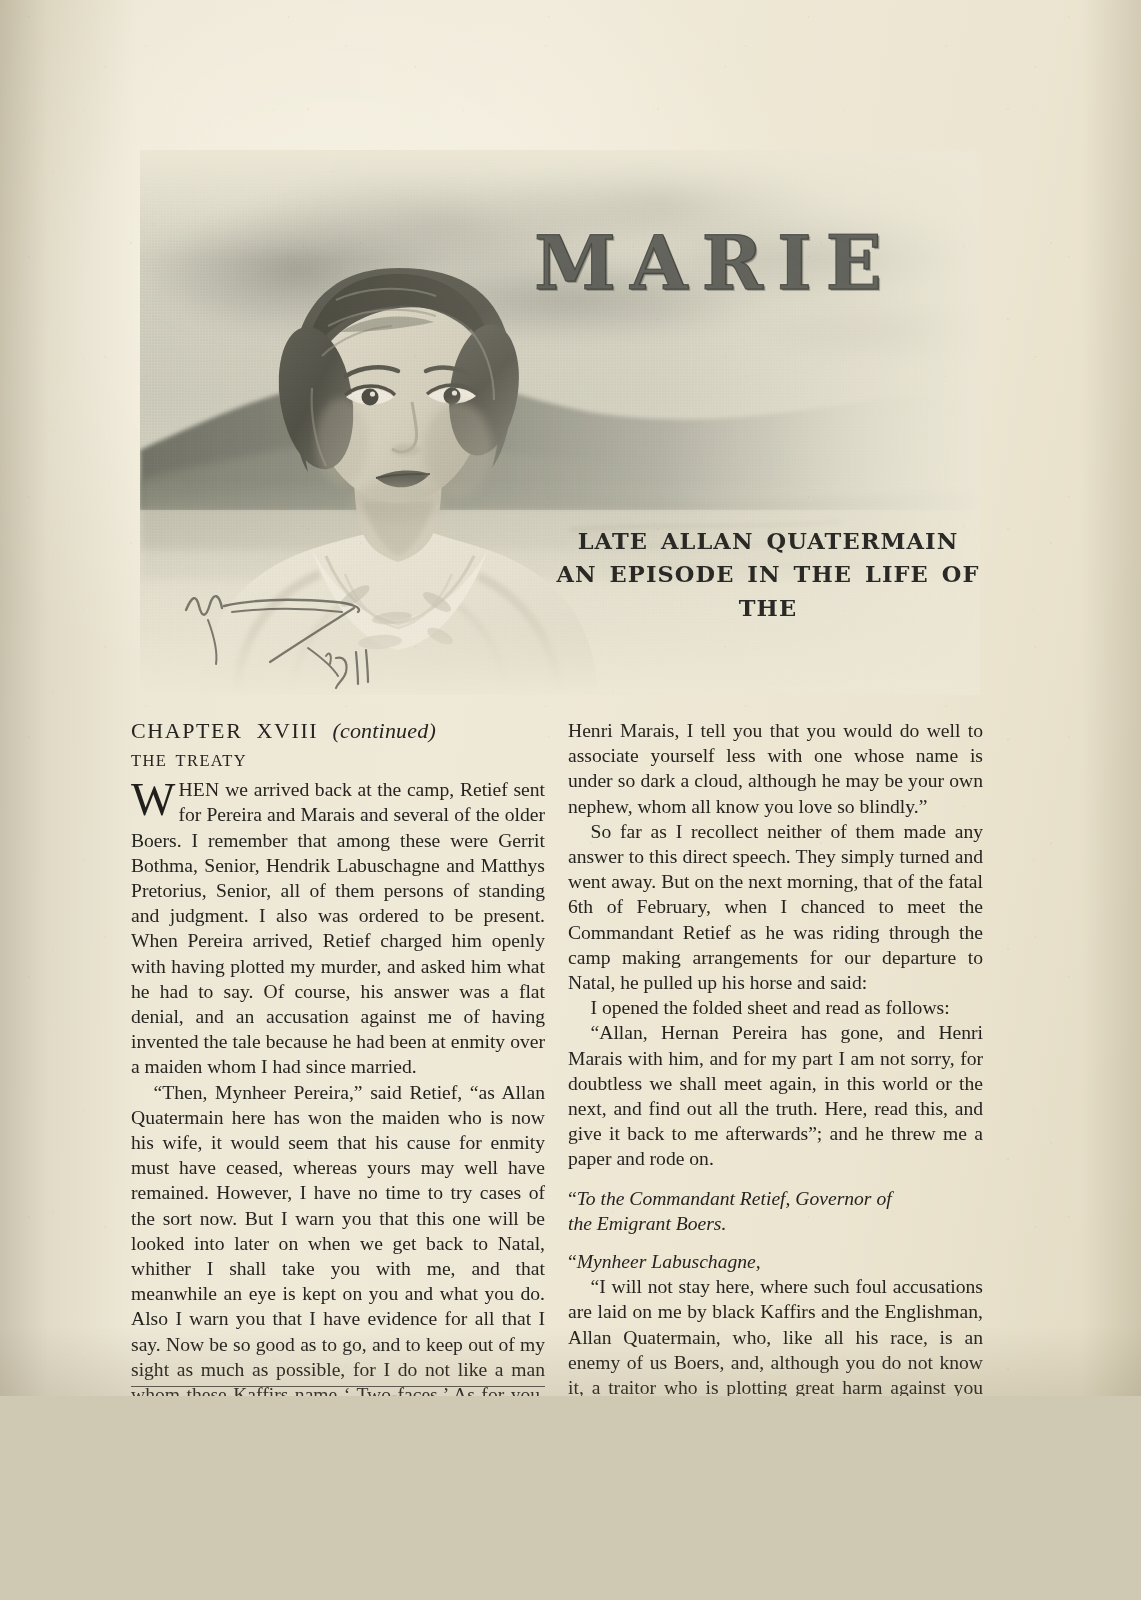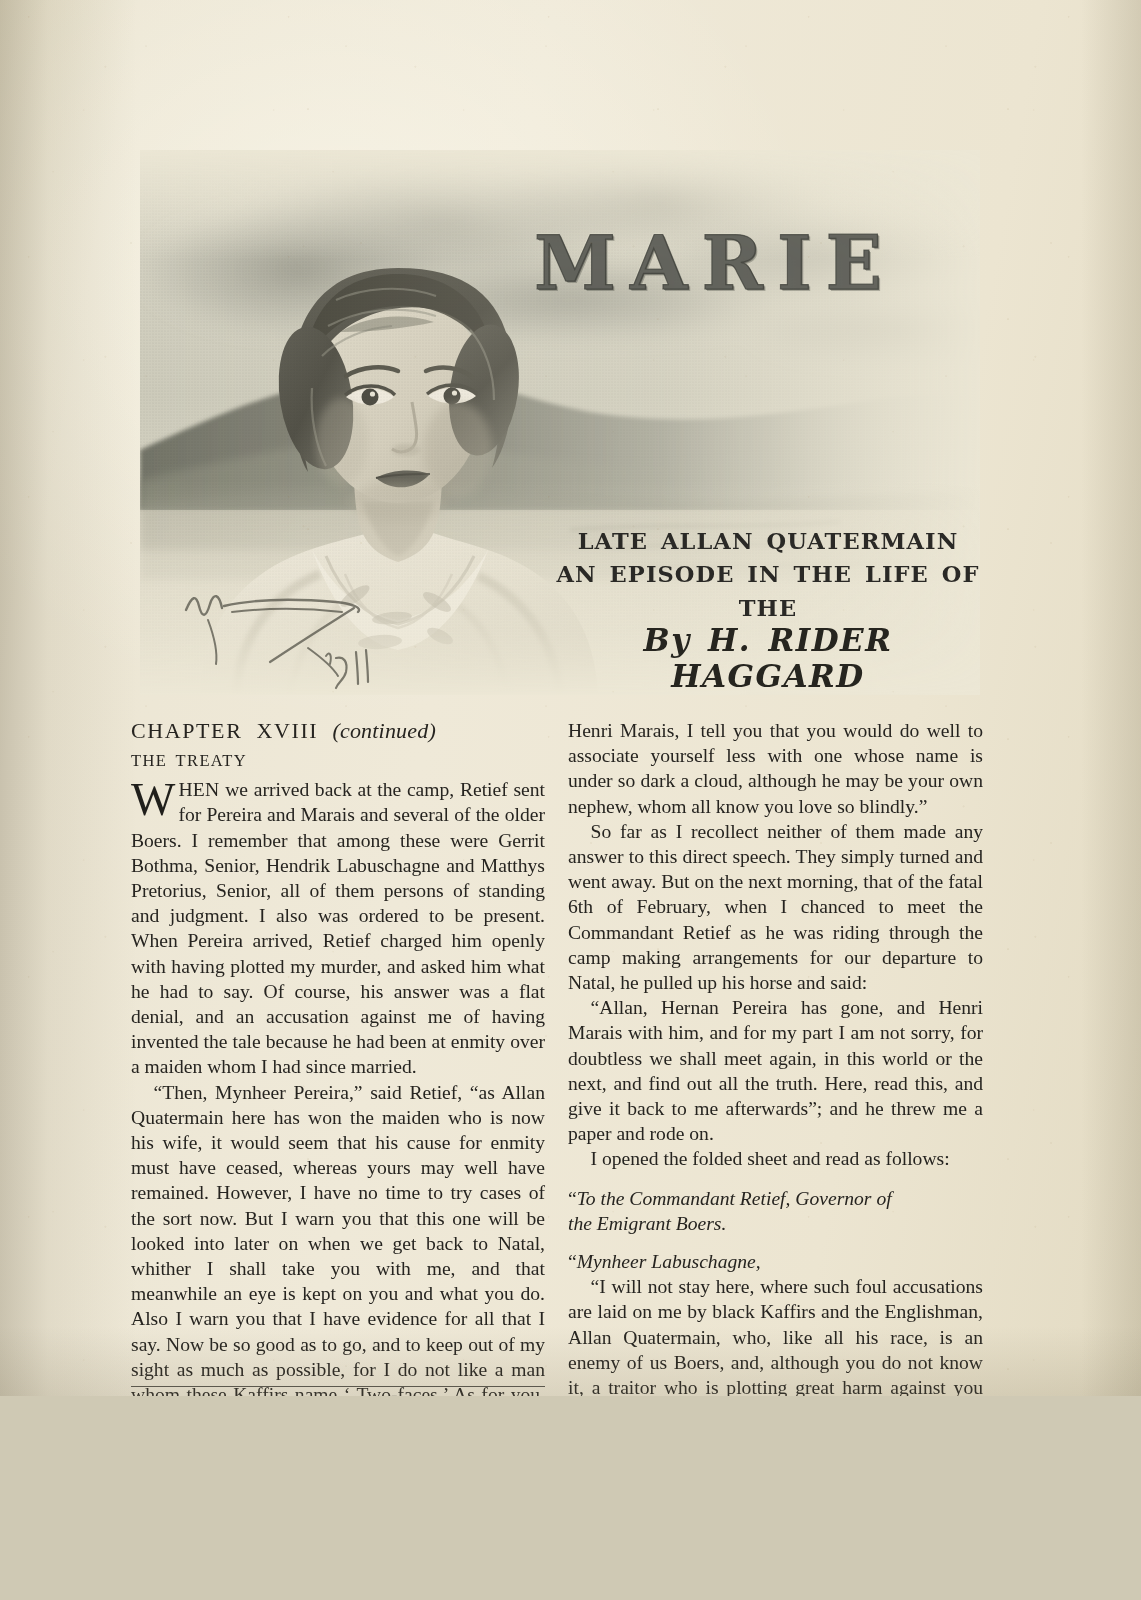--- a/index.html
+++ b/index.html
@@ -417,39 +417,38 @@
     </svg>
   </div>
 
   <div class="masthead-title">MARIE</div>
 
   <div class="subtitle">
     <div>LATE ALLAN QUATERMAIN</div>
     <div>AN EPISODE IN THE LIFE OF THE</div>
   </div>
 
-  <div class="byline">By H. RIDER HAGGARD</div>
 
   <div class="col col-left">
 
     <div class="chapter-head"><span>CHAPTER  XVIII </span><span class="cont">(continued)</span></div>
 
     <div class="section-head">THE TREATY</div>
 
     <p class="body first"><span class="dropcap">W</span><span class="smallcaps-run">HEN</span><span> we arrived back at the camp, Retief sent for Pereira and Marais and several of the older Boers. I remember that among these were Gerrit Bothma, Senior, Hendrik Labuschagne and Matthys Pretorius, Senior, all of them persons of standing and judgment. I also was ordered to be present. When Pereira arrived, Retief charged him openly with having plotted my murder, and asked him what he had to say. Of course, his answer was a flat denial, and an accusation against me of having invented the tale because he had been at enmity over a maiden whom I had since married.</span></p>
 
     <p class="body">“Then, Mynheer Pereira,” said Retief, “as Allan Quatermain here has won the maiden who is now his wife, it would seem that his cause for enmity must have ceased, whereas yours may well have remained. However, I have no time to try cases of the sort now. But I warn you that this one will be looked into later on when we get back to Natal, whither I shall take you with me, and that meanwhile an eye is kept on you and what you do. Also I warn you that I have evidence for all that I say. Now be so good as to go, and to keep out of my sight as much as possible, for I do not like a man whom these Kaffirs name ‘ Two-faces.’ As for you, friend</p>
   </div>
 
   <div class="col col-right">
 
     <p class="body first">Henri Marais, I tell you that you would do well to associate yourself less with one whose name is under so dark a cloud, although he may be your own nephew, whom all know you love so blindly.”</p>
     <p class="body">So far as I recollect neither of them made any answer to this direct speech. They simply turned and went away. But on the next morning, that of the fatal 6th of February, when I chanced to meet the Commandant Retief as he was riding through the camp making arrangements for our departure to Natal, he pulled up his horse and said:</p>
+    <p class="body">I opened the folded sheet and read as follows:</p>
     <p class="body">“Allan, Hernan Pereira has gone, and Henri Marais with him, and for my part I am not sorry, for doubtless we shall meet again, in this world or the next, and find out all the truth. Here, read this, and give it back to me afterwards”; and he threw me a paper and rode on.</p>
-    <p class="body">I opened the folded sheet and read as follows:</p>
 
     <p class="letter-salute"><span class="q">“</span><span>To the Commandant Retief, Governor of</span><br><span>the Emigrant Boers.</span></p>
 
     <p class="letter-open"><span class="q">“</span><span>Mynheer Labuschagne,</span></p>
 
     <p class="body">“I will not stay here, where such foul accusations are laid on me by black Kaffirs and the Englishman, Allan Quatermain, who, like all his race, is an enemy of us Boers, and, although you do not know it, a traitor who is plotting great harm against you with the Zulus. Therefore I leave you, but am ready to meet every charge at the right time before a proper court.</p>
   </div>
 
   <div class="footnote-rule"></div>
   <div class="footnote">

